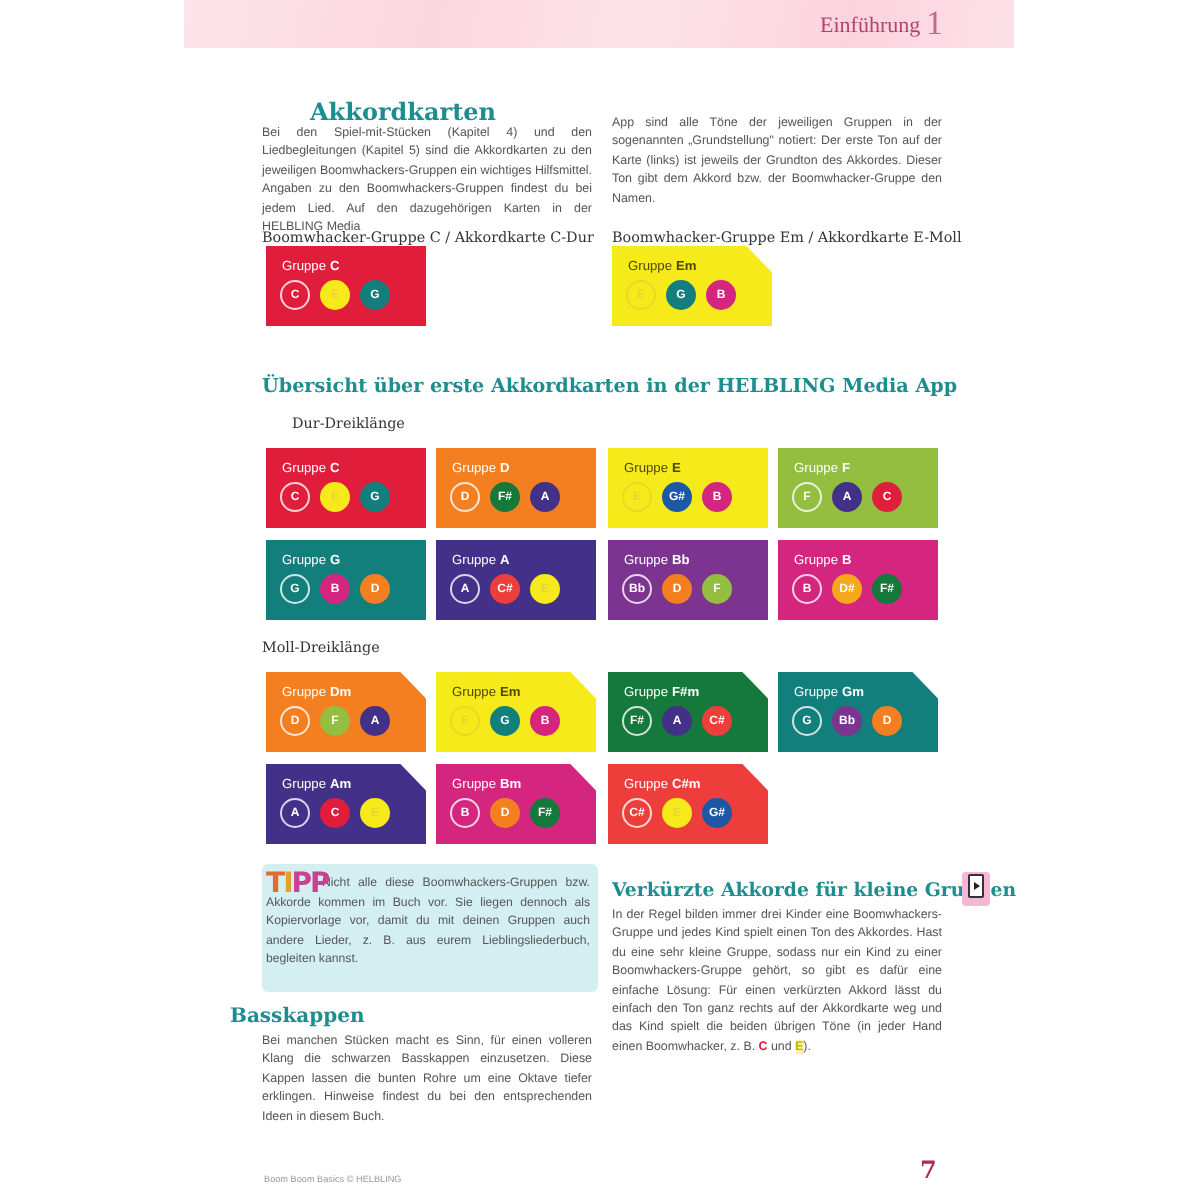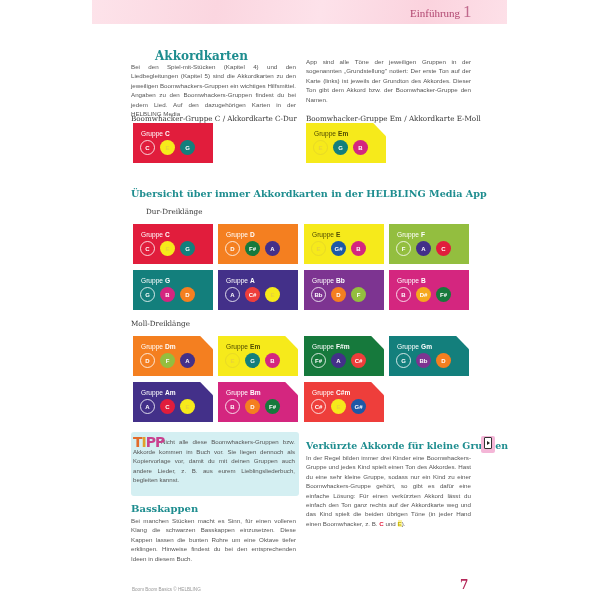--- a/index.html
+++ b/index.html
@@ -66,21 +66,21 @@
   }
   .tipp-logo {
     position: absolute; left: 133px; top: 434px; font-family: "DejaVu Sans", sans-serif;
     font-weight: bold; font-size: 14px; letter-spacing: -1px;
   }
   .tipp-logo .t { color: #e26b2b; }
   .tipp-logo .i { color: #e1a12a; }
   .tipp-logo .p { color: #c9418f; }
   .tipp-text { left: 133px; top: 437px; width: 162px; text-indent: 28px; font-size: 6.1px; line-height: 9.6px; }
 
-  .bass-title { position: absolute; left: 131px; top: 503px; font-size: 10px; }
+  .bass-title { position: absolute; left: 115px; top: 503px; font-size: 10px; }
   .bass-text { left: 131px; top: 516px; width: 165px; }
 
   .verk-title { position: absolute; left: 306px; top: 440px; font-size: 9.4px; white-space: nowrap; }
   .verk-text { left: 306px; top: 453px; width: 165px; }
   .verk-text .hl-c { color: #e21b3b; font-weight: bold; }
   .verk-text .hl-e { color: #c5b300; background: #fbf3a4; font-weight: bold; }
 
   .app-icon {
     position: absolute; left: 481px; top: 436px; width: 14px; height: 17px;
     background: #f4b6d7; border-radius: 2px;
@@ -126,21 +126,21 @@
     <div class="card cut dark-text" style="left: 306px; top: 123px; background: rgb(246, 234, 27);">
       <div class="card-title"><span>Gruppe</span><b>Em</b></div>
       <div class="card-circles">
         <div class="note outline yellow-text" style="border-color: rgba(230, 215, 40, 0.9);">E</div>
         <div class="note" style="background: rgb(19, 127, 124);">G</div>
         <div class="note" style="background: rgb(212, 38, 127);">B</div>
       </div>
     </div>
   </div>
 
-<div class="overview-title h-teal">Übersicht über immer Akkordkarten in der HELBLING Media App</div>
+<div class="overview-title h-teal">Übersicht über erste Akkordkarten in der HELBLING Media App</div>
 <div class="sub-label dur-label">Dur-Dreiklänge</div>
 <div id="dur-container">
     <div class="card" style="left: 133px; top: 224px; background: rgb(225, 29, 60);">
       <div class="card-title"><span>Gruppe</span><b>C</b></div>
       <div class="card-circles">
         <div class="note outline">C</div>
         <div class="note yellow-text" style="background: rgb(246, 234, 27);">E</div>
         <div class="note" style="background: rgb(19, 127, 124);">G</div>
       </div>
     </div>

